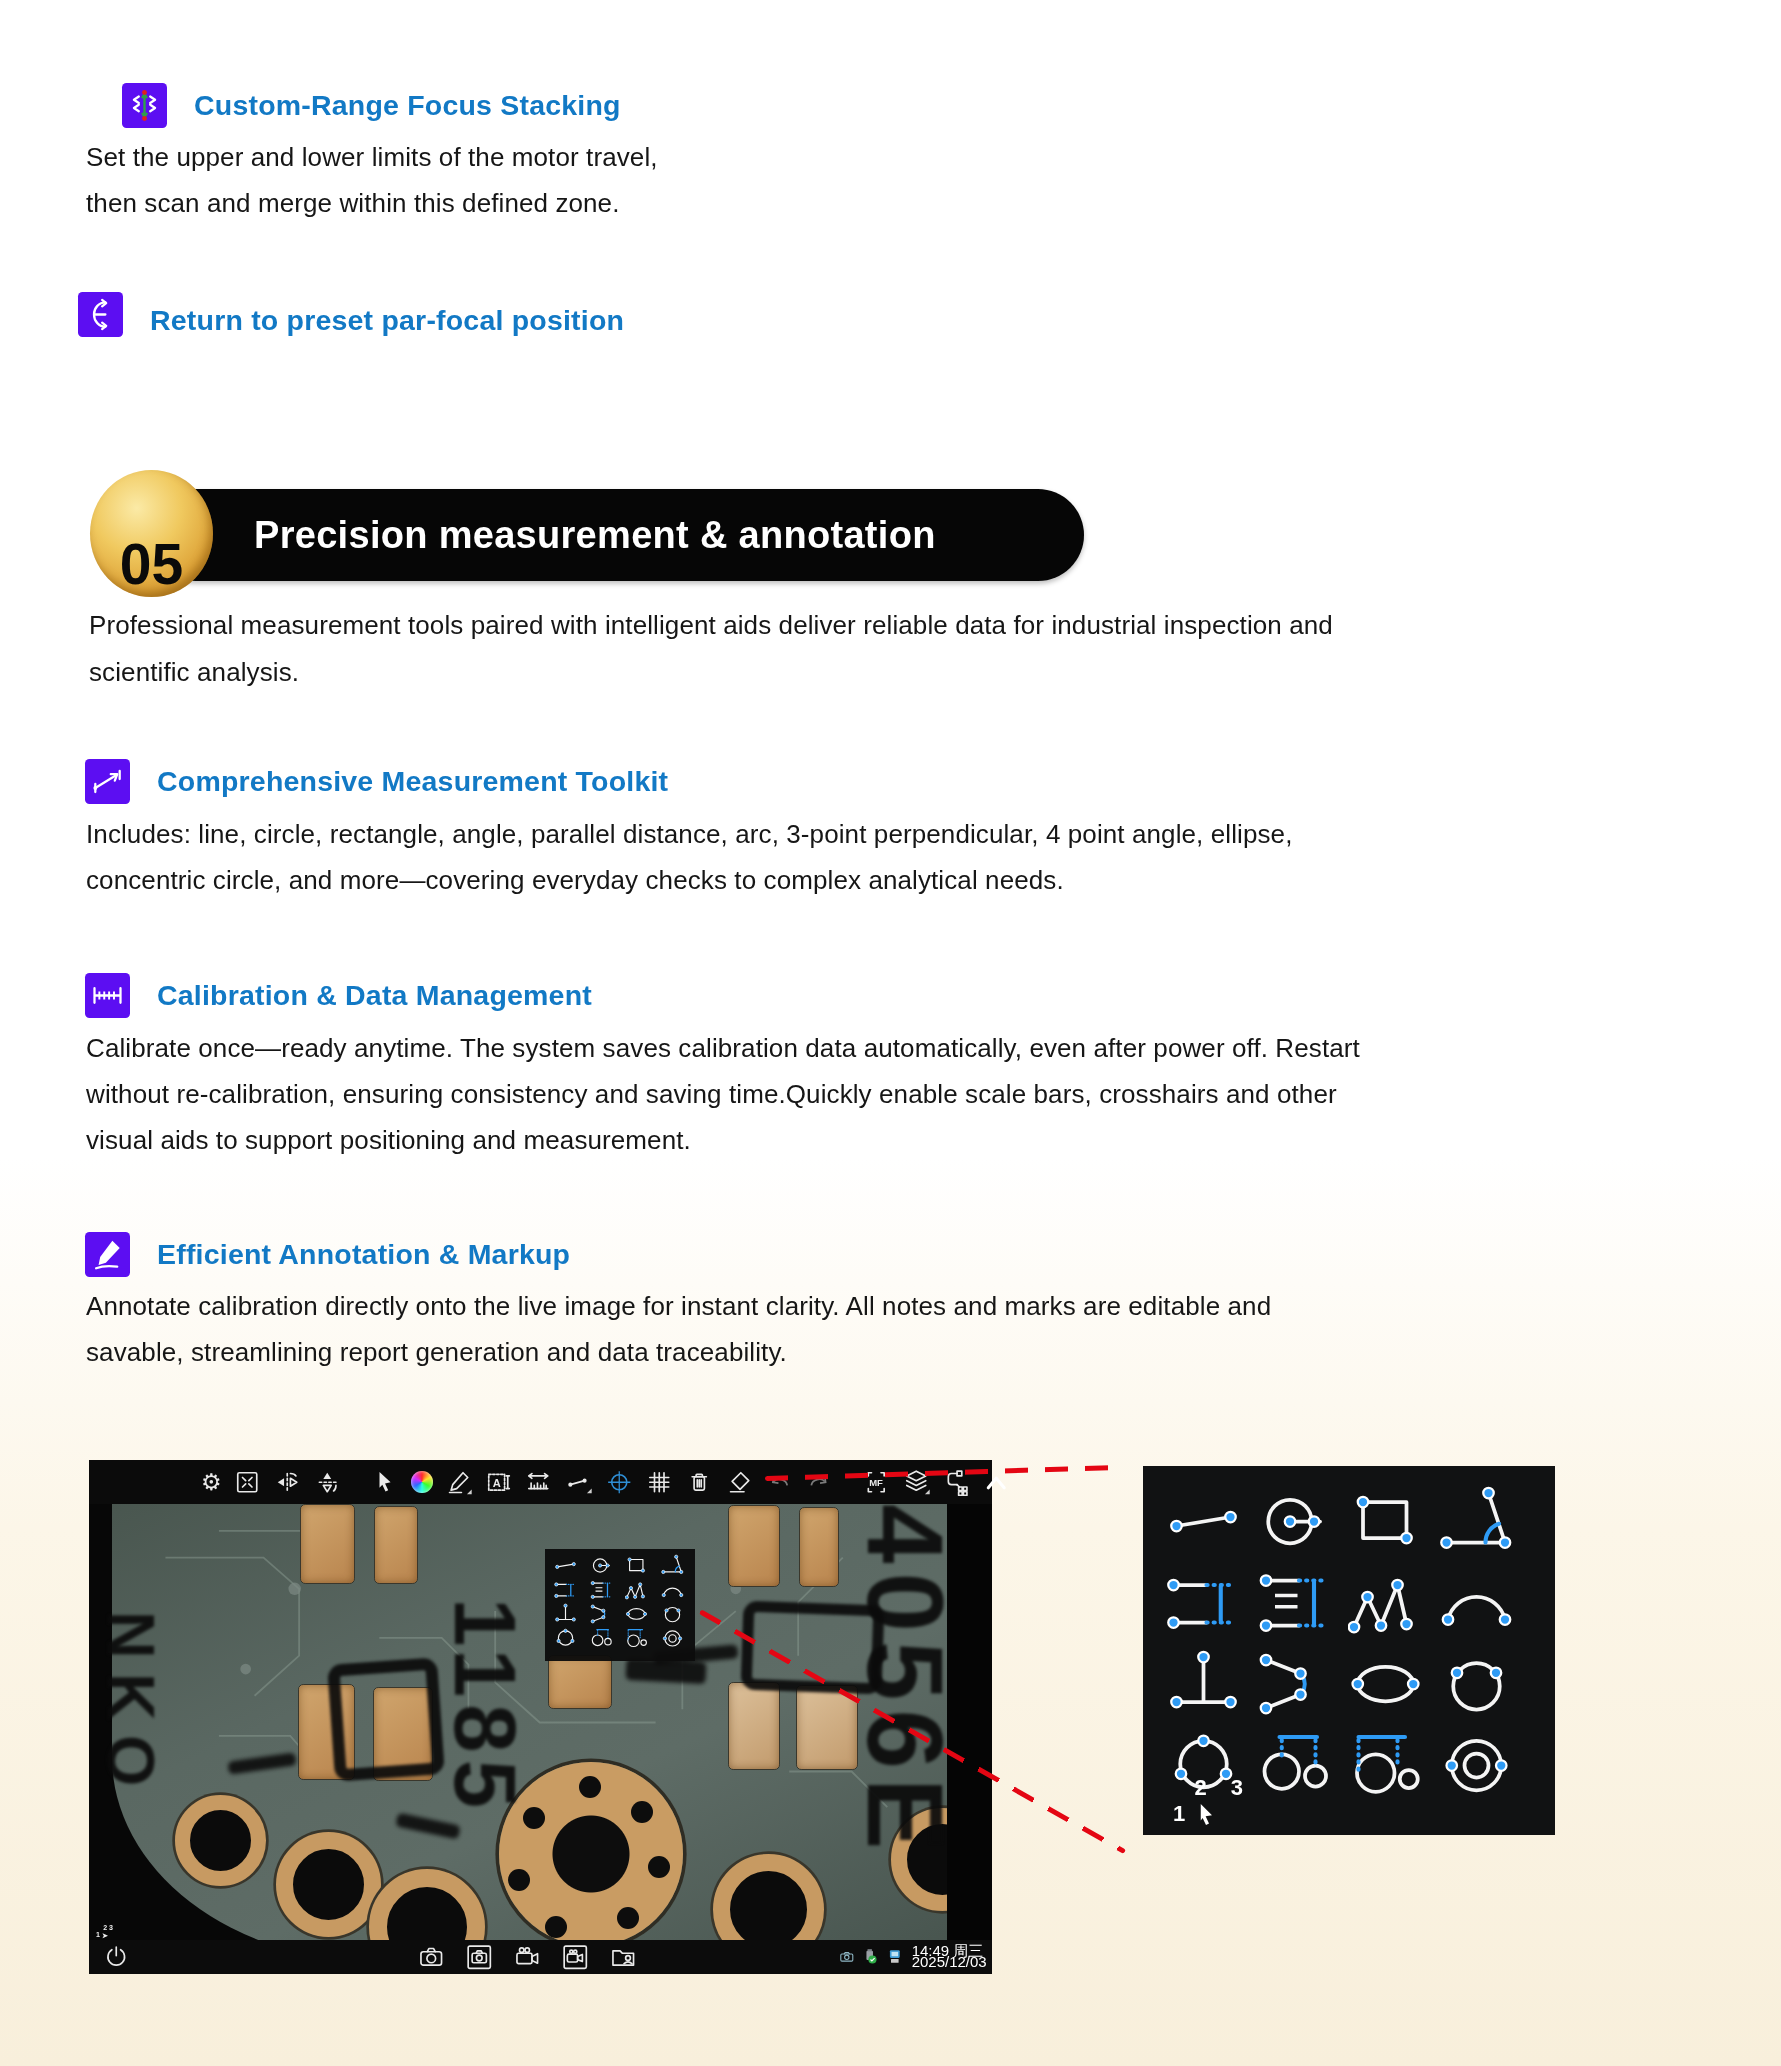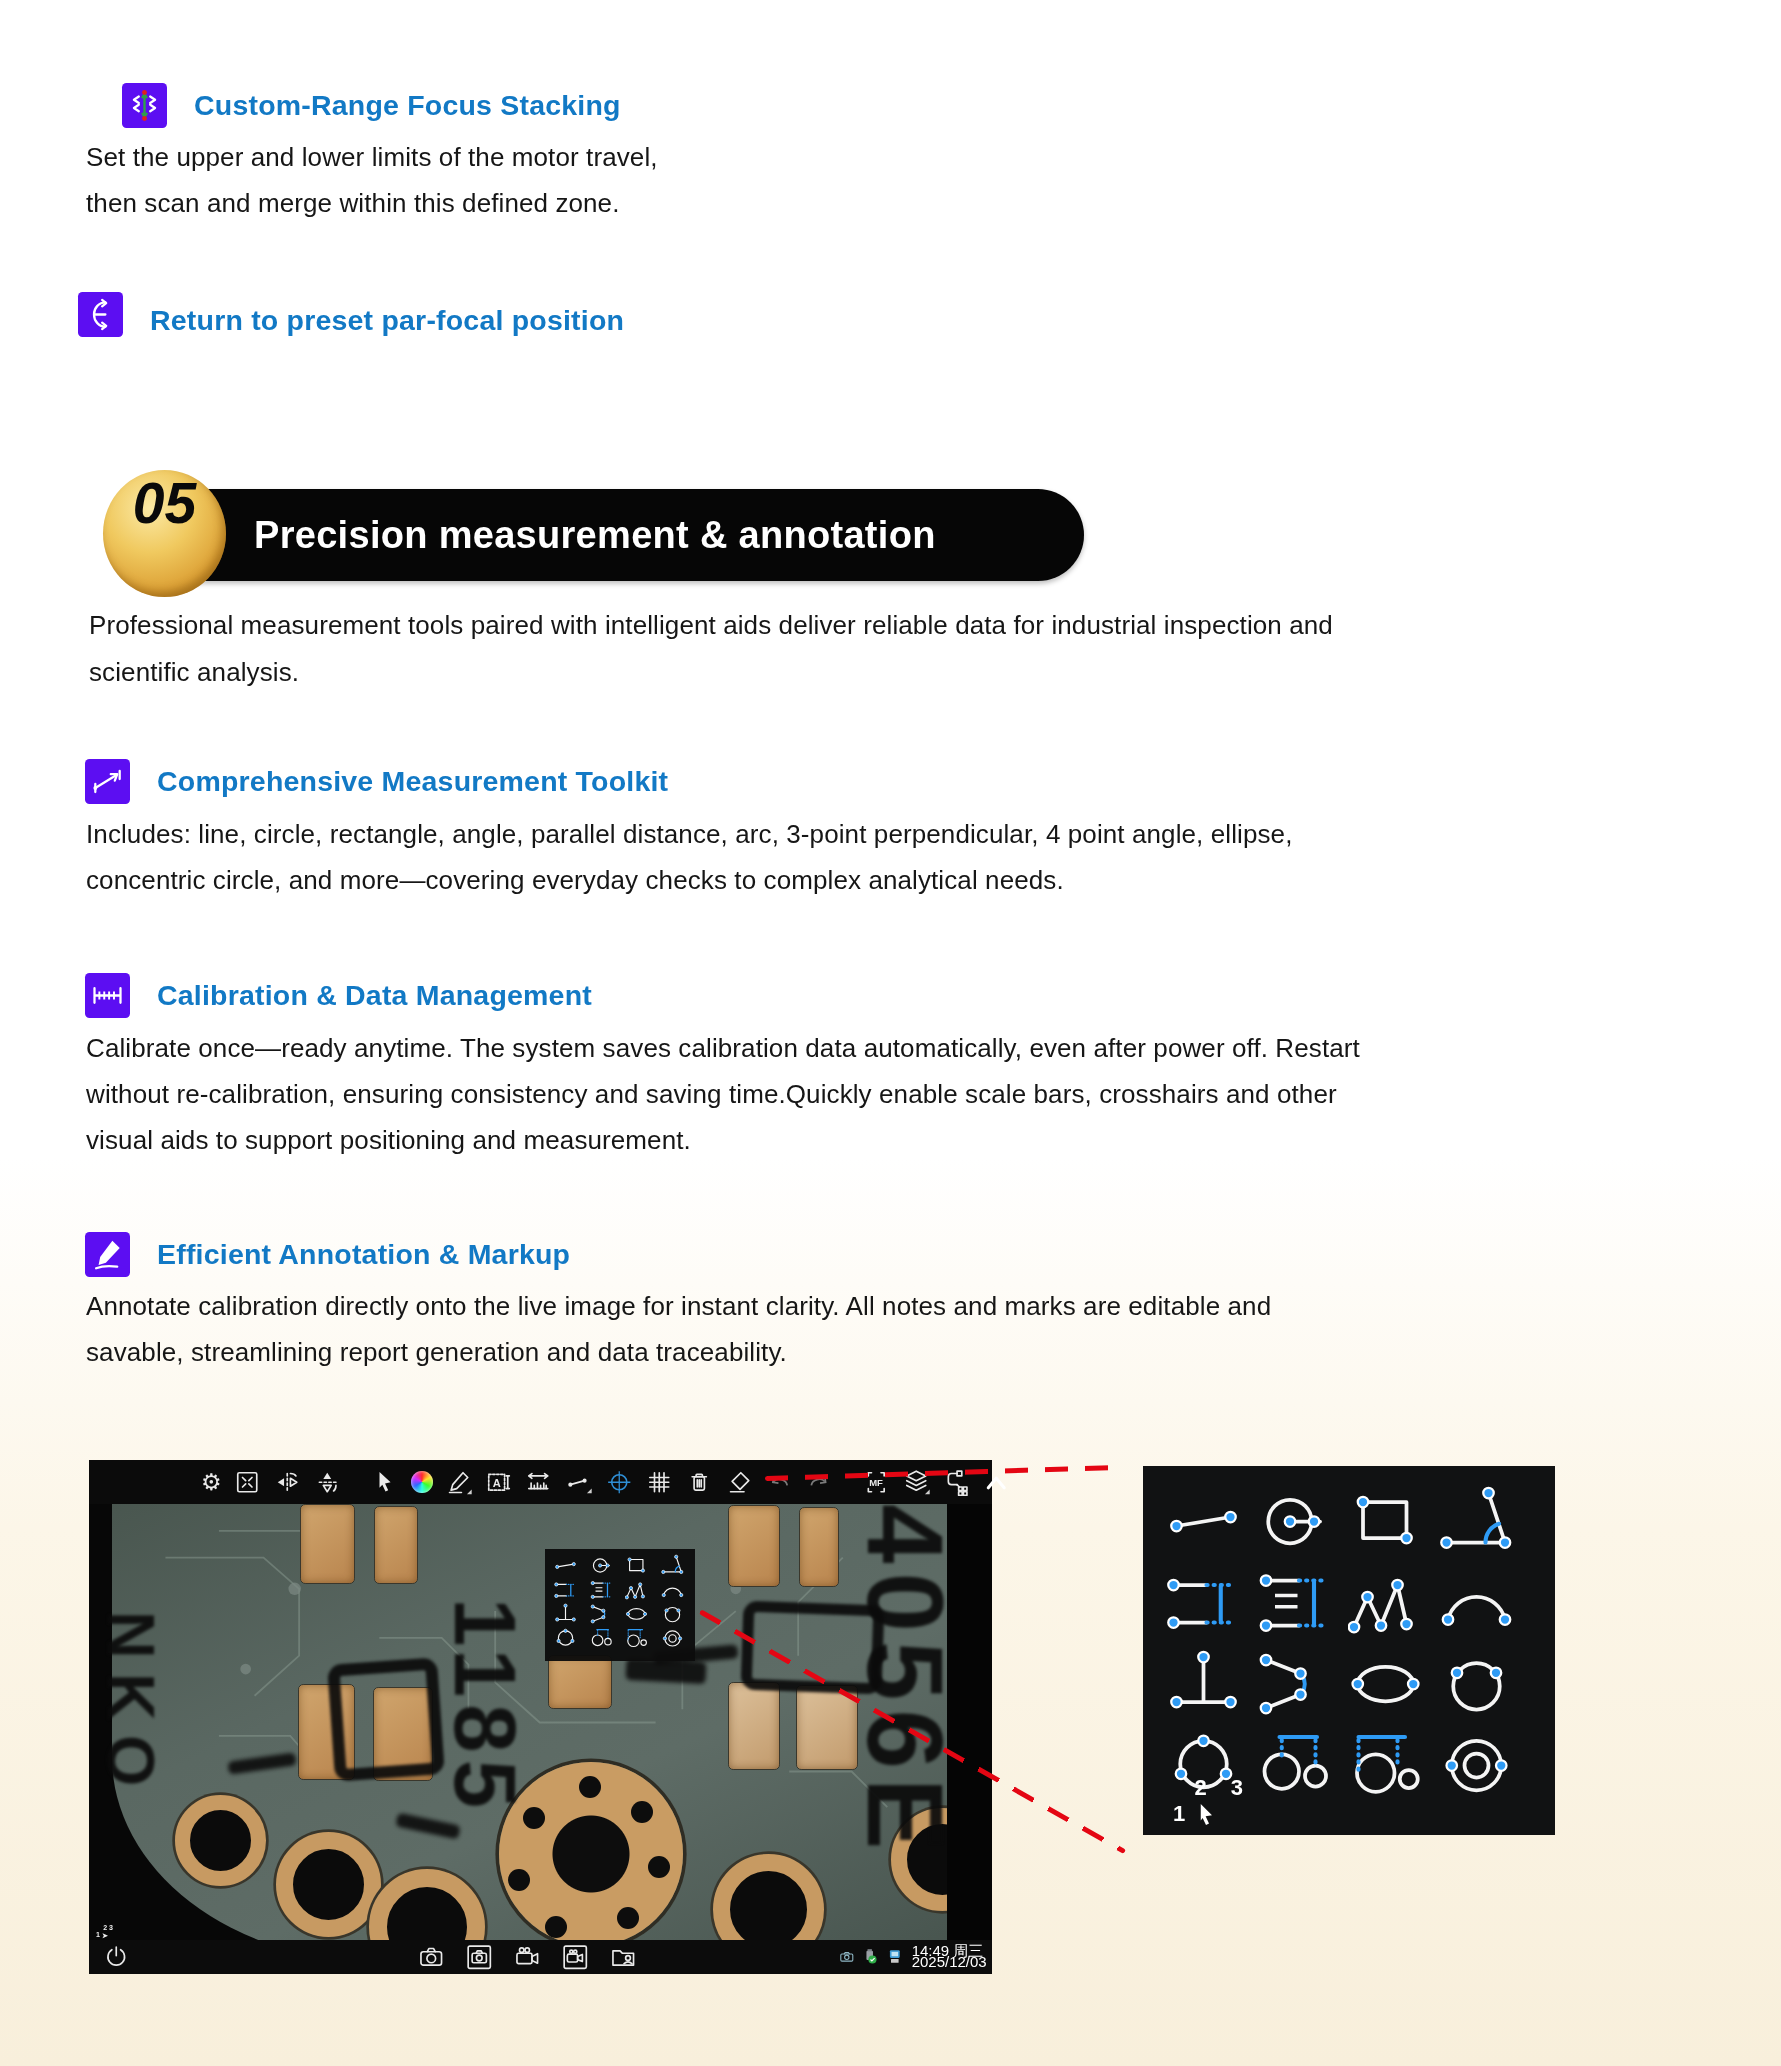--- a/index.html
+++ b/index.html
@@ -11,23 +11,23 @@
   .feature-block{position:absolute;display:flex;align-items:center;}
   .ficon{width:45px;height:45px;background:#5c0ef2;border-radius:4.5px;
          display:flex;align-items:center;justify-content:center;flex:0 0 auto;}
   .ficon svg{width:39px;height:39px;display:block;}
   .ftitle{margin-left:27px;font-size:28.5px;font-weight:bold;color:#1279c5;letter-spacing:0.2px;}
   .bodytext{position:absolute;left:86px;font-size:26px;color:#161616;line-height:46px;letter-spacing:0.1px;}
   
   .pill{position:absolute;left:150px;top:489px;width:934px;height:92px;border-radius:48px;
         background:#060606;display:flex;align-items:center;box-shadow:0 2.7px 5.3px rgba(0,0,0,.25);}
   .pill-title{color:#ffffff;font-size:38px;font-weight:bold;margin-left:104px;letter-spacing:0.3px;}
-  .gold{position:absolute;left:103px;top:470px;width:123px;height:127px;border-radius:50%;
+  .gold{position:absolute;left:90px;top:470px;width:123px;height:127px;border-radius:50%;
         background:radial-gradient(circle at 38% 30%,#fbeaa6 0%,#f0c95f 38%,#dda237 70%,#b27a20 100%);
-        display:flex;align-items:flex-start;justify-content:center;box-shadow:inset -3.6px -5.3px 9px rgba(120,70,0,.45);font-style:italic;}
+        display:flex;align-items:flex-end;justify-content:center;box-shadow:inset -3.6px -5.3px 9px rgba(120,70,0,.45);}
   .gold-num{font-size:57px;font-weight:900;color:#0a0a0a;}
   
   #shot{position:absolute;left:89px;top:1460px;width:903px;height:514px;background:#080808;}
   #shot-toolbar{position:absolute;left:0;top:0;width:903px;height:44px;background:#0b0b0b;
         display:flex;align-items:center;padding-left:112px;box-sizing:border-box;gap:11.6px;}
   .tbi{width:28.5px;height:28.5px;position:relative;display:flex;align-items:center;justify-content:center;}
   .tbi svg{width:28.5px;height:28.5px;display:block;}
   .tbi .g{color:#e8e8e8;line-height:1;}
   .tbi .cw{width:22px;height:22px;border-radius:50%;
         background:conic-gradient(#ff2a2a,#ffe12a,#3bff2a,#2affe1,#2a6bff,#d42aff,#ff2a2a);

